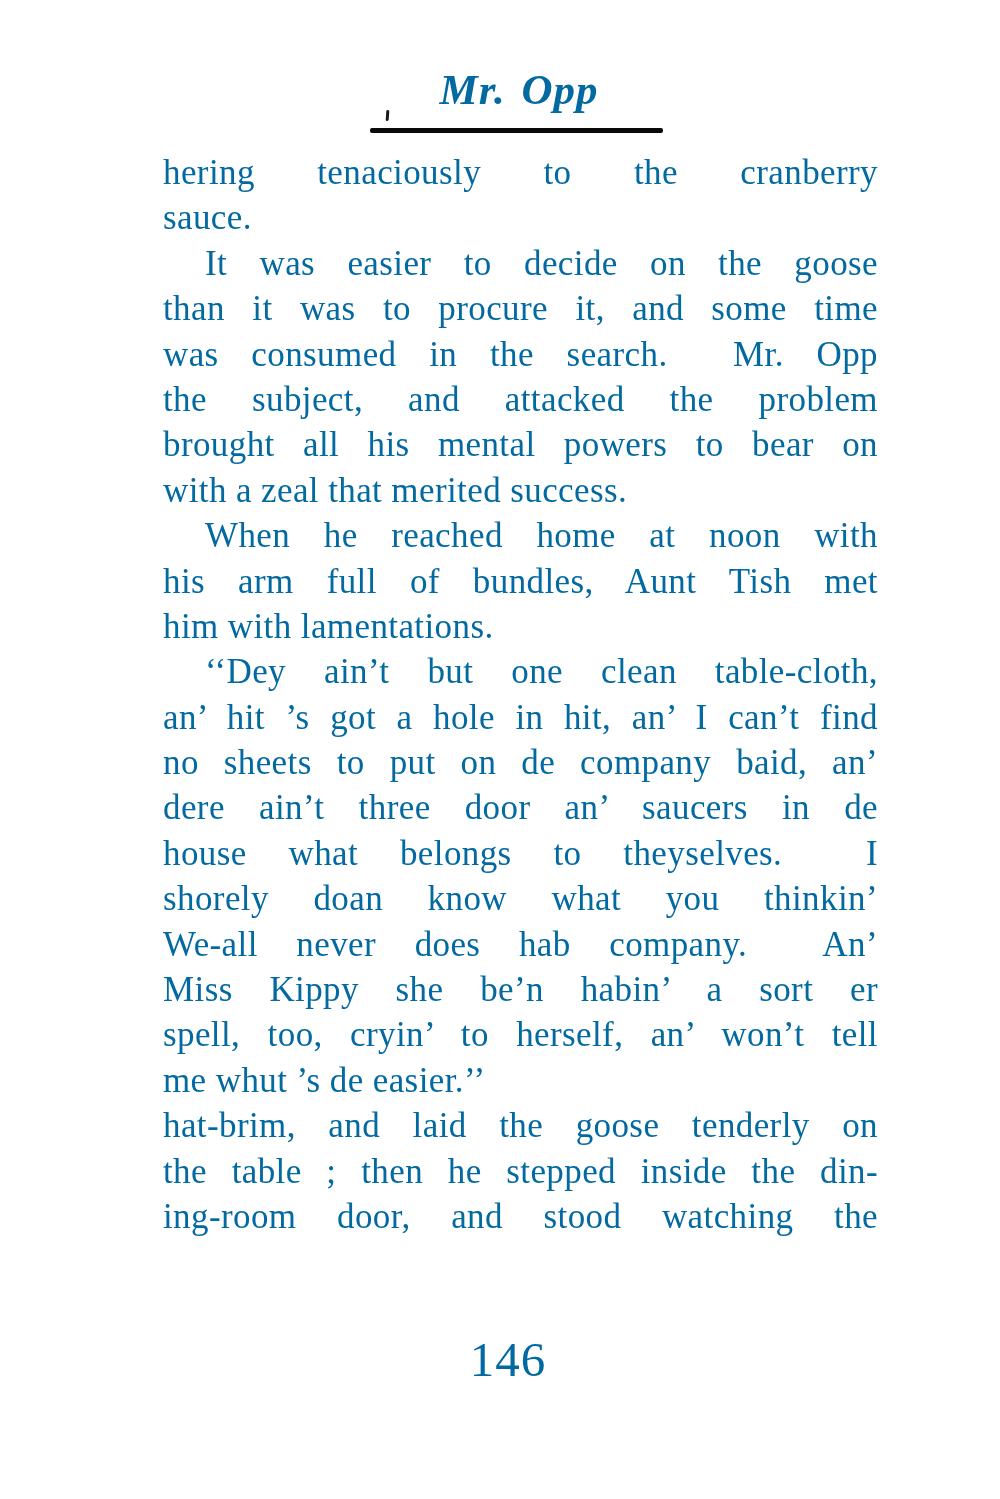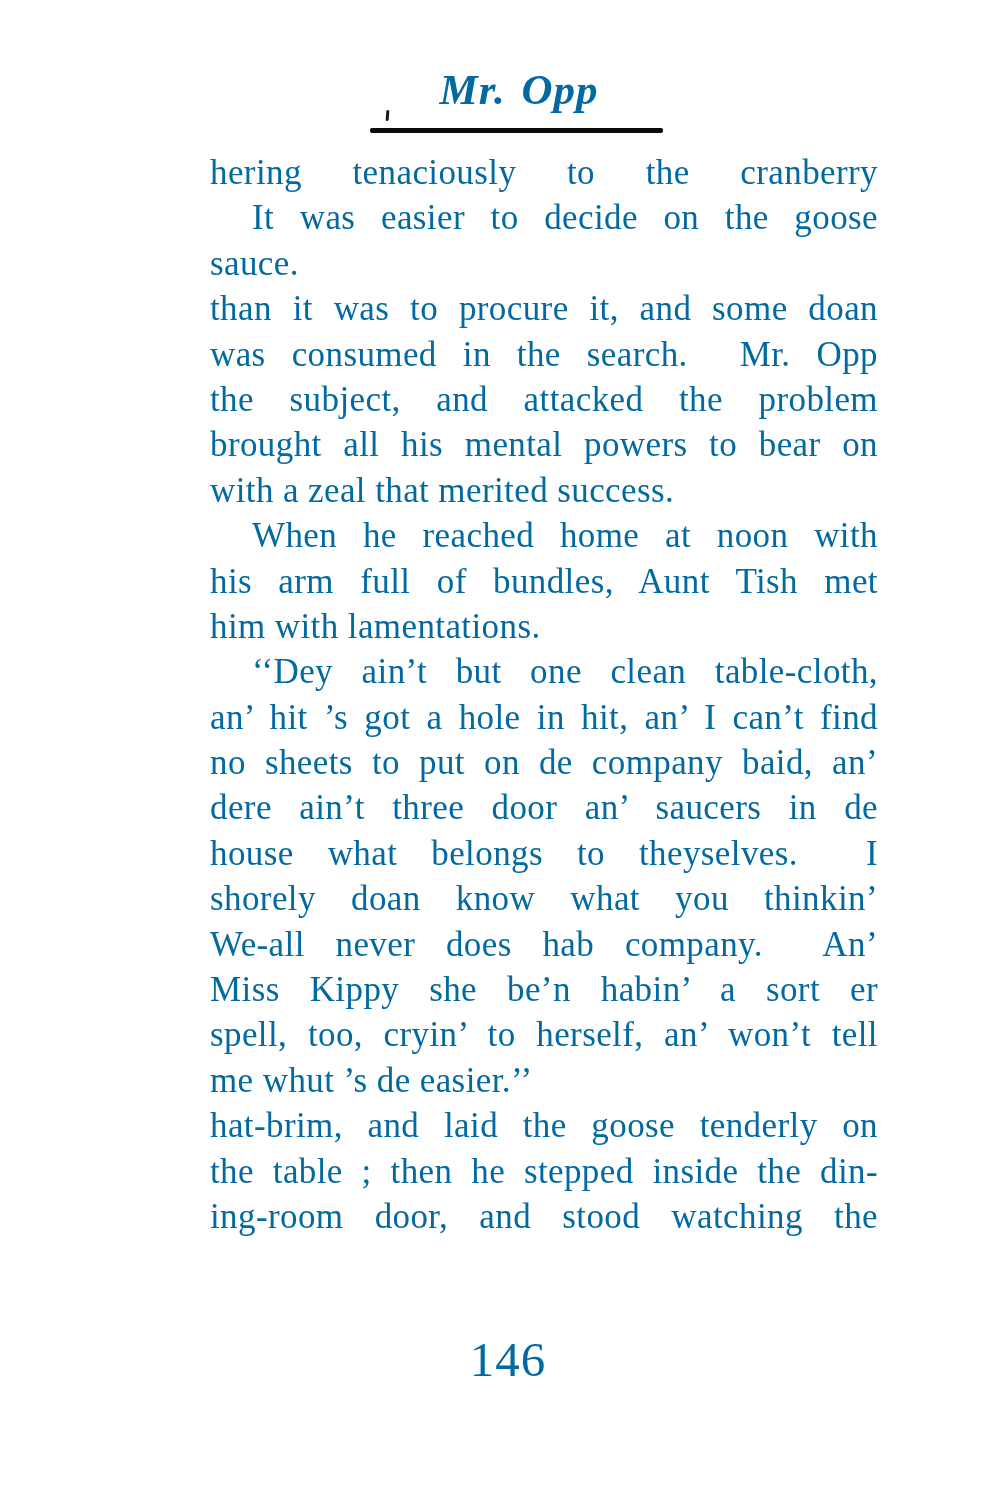--- a/index.html
+++ b/index.html
@@ -55,21 +55,20 @@
     width: 715px;
     font-size: 35px;
     letter-spacing: 0.4px;
     line-height: 45.4px;
   }
   .ln {
     height: 45.4px;
     white-space: nowrap;
     text-align: justify;
     text-align-last: justify;
-    margin-left: 47px;
   }
   .ln.end {
     text-align: left;
     text-align-last: left;
   }
   .ln.indent {
     text-indent: 42px;
   }
   .page-number {
     position: absolute;
@@ -87,23 +86,23 @@
 <div class="page">
 
   <div class="running-head">Mr. Opp</div>
 
   <div class="ink-speck"></div>
 
   <div class="head-rule"></div>
 
   <div class="body-text">
       <div class="ln">hering tenaciously to the cranberry</div>
+      <div class="ln end">sauce.</div>
       <div class="ln indent">It was easier to decide on the goose</div>
-      <div class="ln end">sauce.</div>
-      <div class="ln">than it was to procure it, and some doan</div>
+      <div class="ln">than it was to procure it, and some time</div>
       <div class="ln">was consumed in the search.&nbsp; Mr. Opp</div>
       <div class="ln">the subject, and attacked the problem</div>
       <div class="ln">brought all his mental powers to bear on</div>
       <div class="ln end">with a zeal that merited success.</div>
       <div class="ln indent">When he reached home at noon with</div>
       <div class="ln">his arm full of bundles, Aunt Tish met</div>
       <div class="ln end">him with lamentations.</div>
       <div class="ln indent">‘‘Dey ain’t but one clean table-cloth,</div>
       <div class="ln">an’ hit ’s got a hole in hit, an’ I can’t find</div>
       <div class="ln">no sheets to put on de company baid, an’</div>

